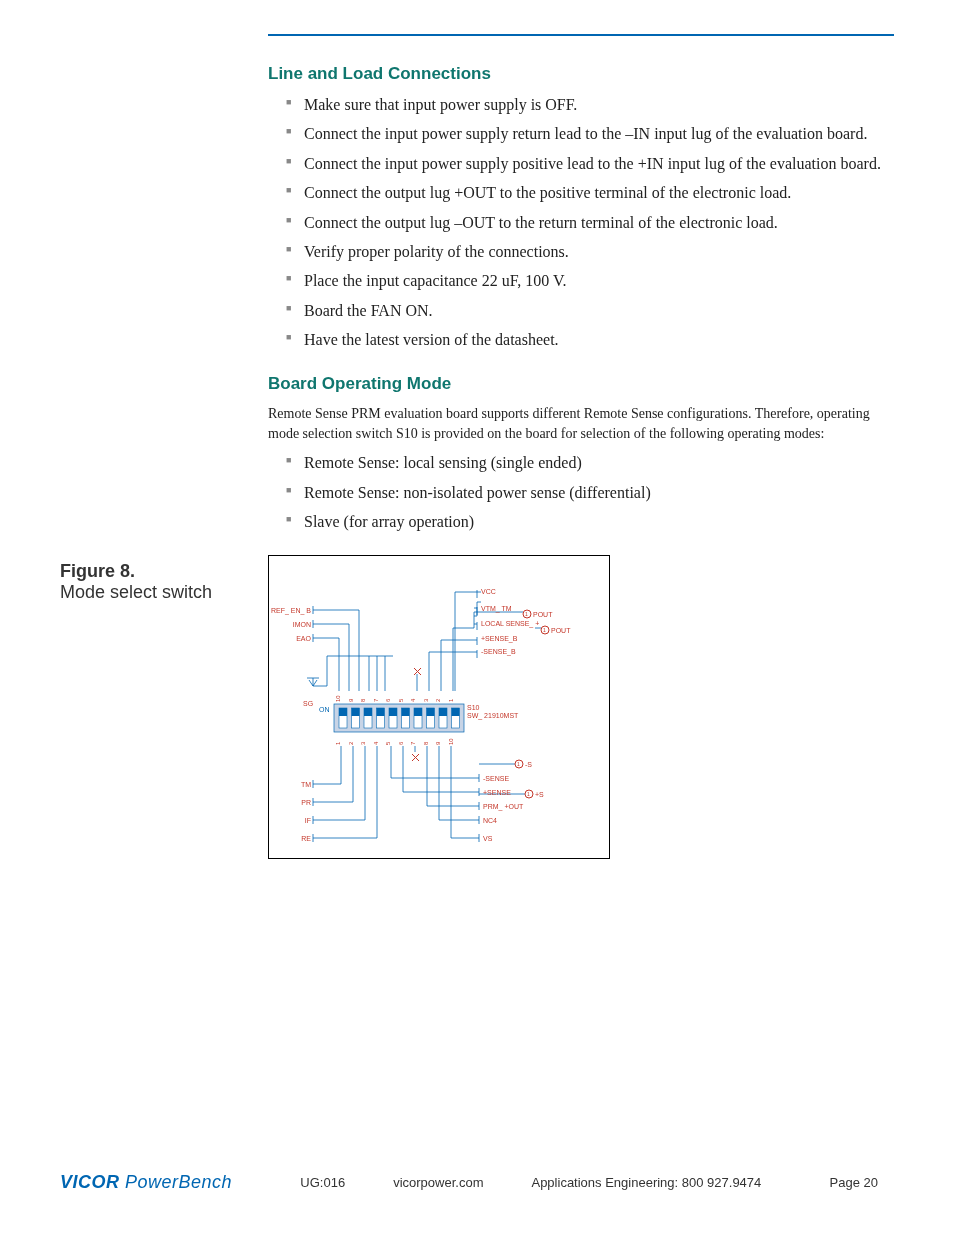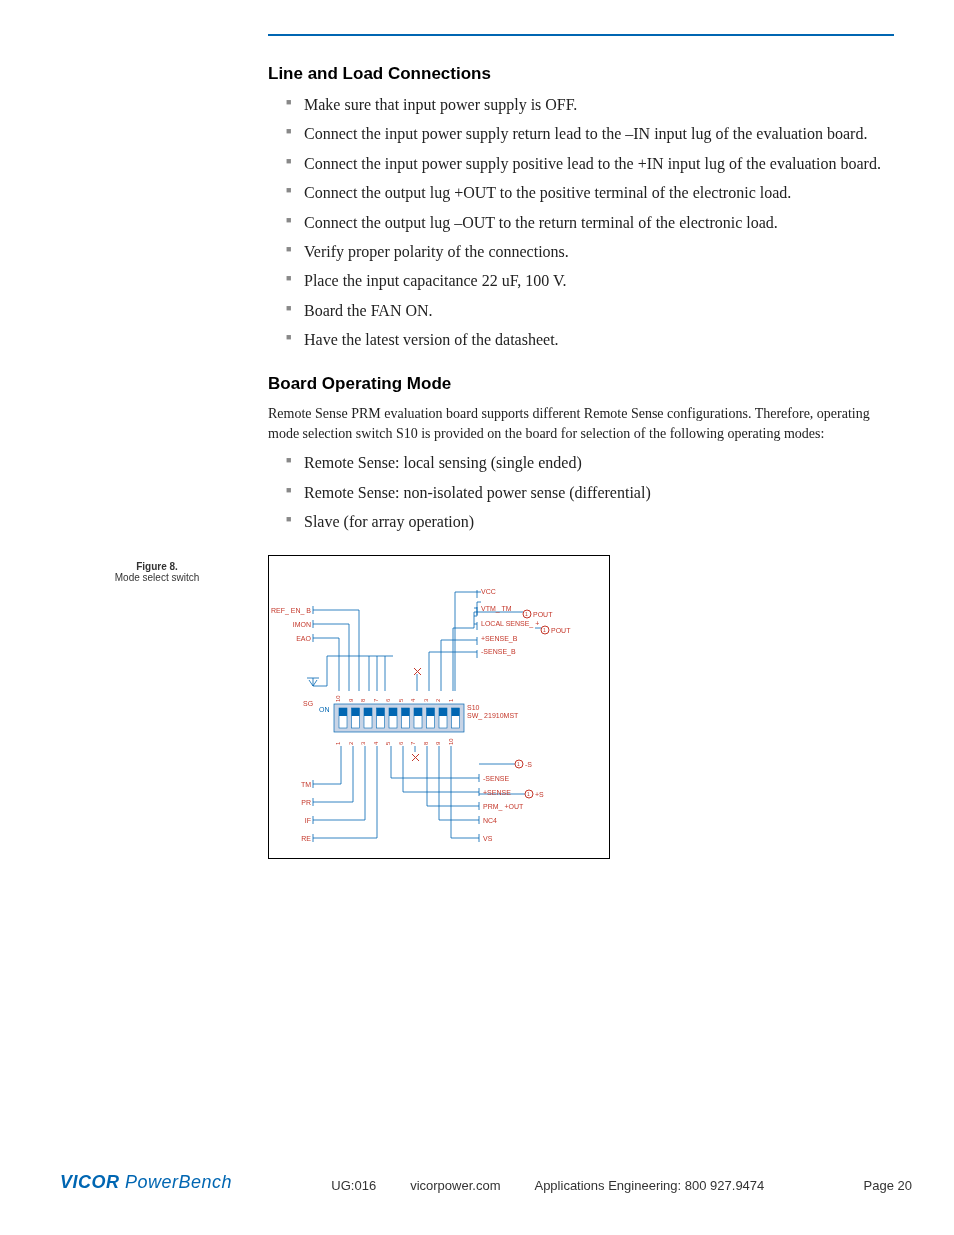--- a/index.html
+++ b/index.html
@@ -16,21 +16,21 @@
     }
     .rule {
       border-top: 2px solid #0066b2;
       margin-bottom: 28px;
       margin-left: 208px;
     }
     .content {
       margin-left: 208px;
     }
     h2.section {
-      color: #000000;
+      color: #0f766e;
       font-family: 'Segoe UI', 'Helvetica Neue', Arial, sans-serif;
       font-weight: 600;
       font-size: 17px;
       margin-bottom: 10px;
       margin-top: 22px;
     }
     h2.section:first-child { margin-top: 0; }
     ul.bullets {
       list-style: none;
       padding-left: 18px;
@@ -54,57 +54,57 @@
       font-size: 14px;
       line-height: 1.45;
       margin-bottom: 8px;
     }
     .fig-area {
       display: flex;
       margin-top: 22px;
     }
     .fig-caption {
       width: 208px;
-      text-align: center;
+      text-align: left;
       padding-right: 14px;
       font-family: 'Segoe UI', Arial, sans-serif;
-      font-size: 10px;
+      font-size: 18px;
       color: #333;
       padding-top: 6px;
     }
     .fig-caption .fignum { font-weight: 600; }
     .diagram {
       border: 1px solid #000;
       width: 342px;
       height: 304px;
       position: relative;
       font-family: Arial, sans-serif;
     }
     .diagram svg { position:absolute; top:0; left:0; }
     .footer {
       position: absolute;
       bottom: 42px;
       left: 60px;
-      right: 42px;
+      right: 76px;
       display: flex;
-      align-items: flex-end;
+      align-items: center;
       justify-content: space-between;
       font-family: 'Segoe UI', Arial, sans-serif;
       font-size: 13px;
       color: #333;
     }
     .logo {
       font-family: Arial, sans-serif;
       font-size: 18px;
       letter-spacing: 0.5px;
       color: #0066b2;
     }
     .logo .v { font-weight: 800; font-style: italic; }
     .logo .pb { font-style: italic; font-weight: 400; }
-    .footer-mid { display:flex; gap:34px; }
+    .footer-mid { display:flex; gap:48px; }
   </style>
 </head>
 <body>
 
 <div class="page">
   <div class="rule"></div>
 
   <div class="content">
     <h2 class="section">Line and Load Connections</h2>
     <ul class="bullets">

